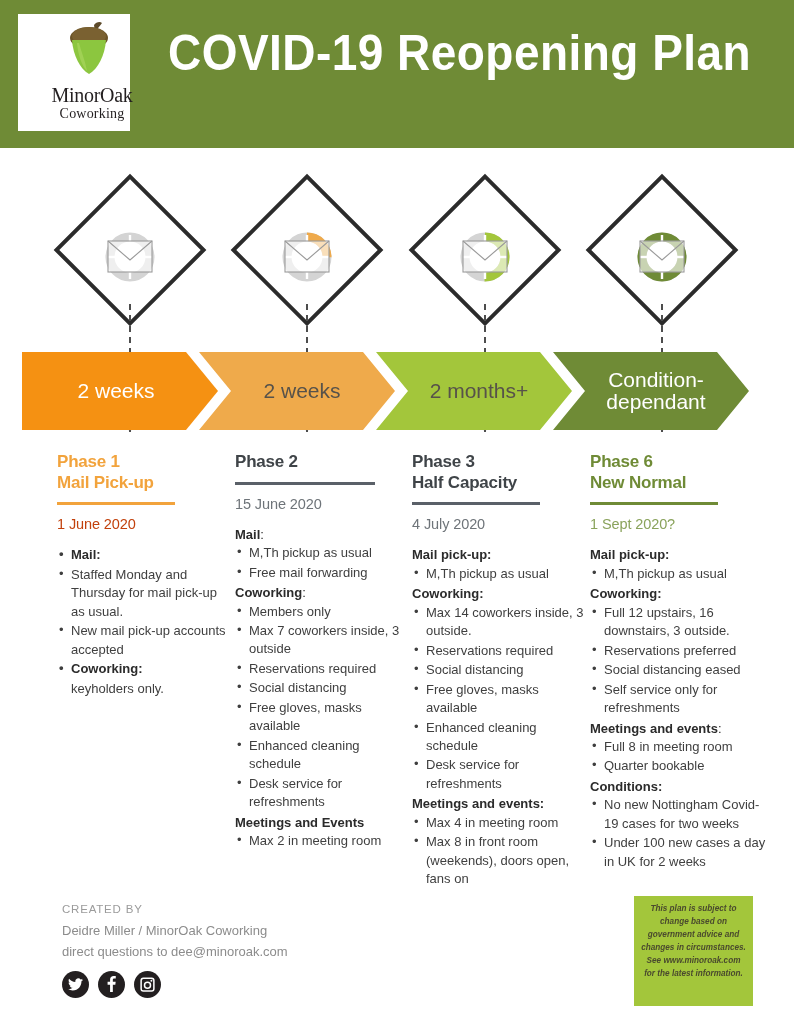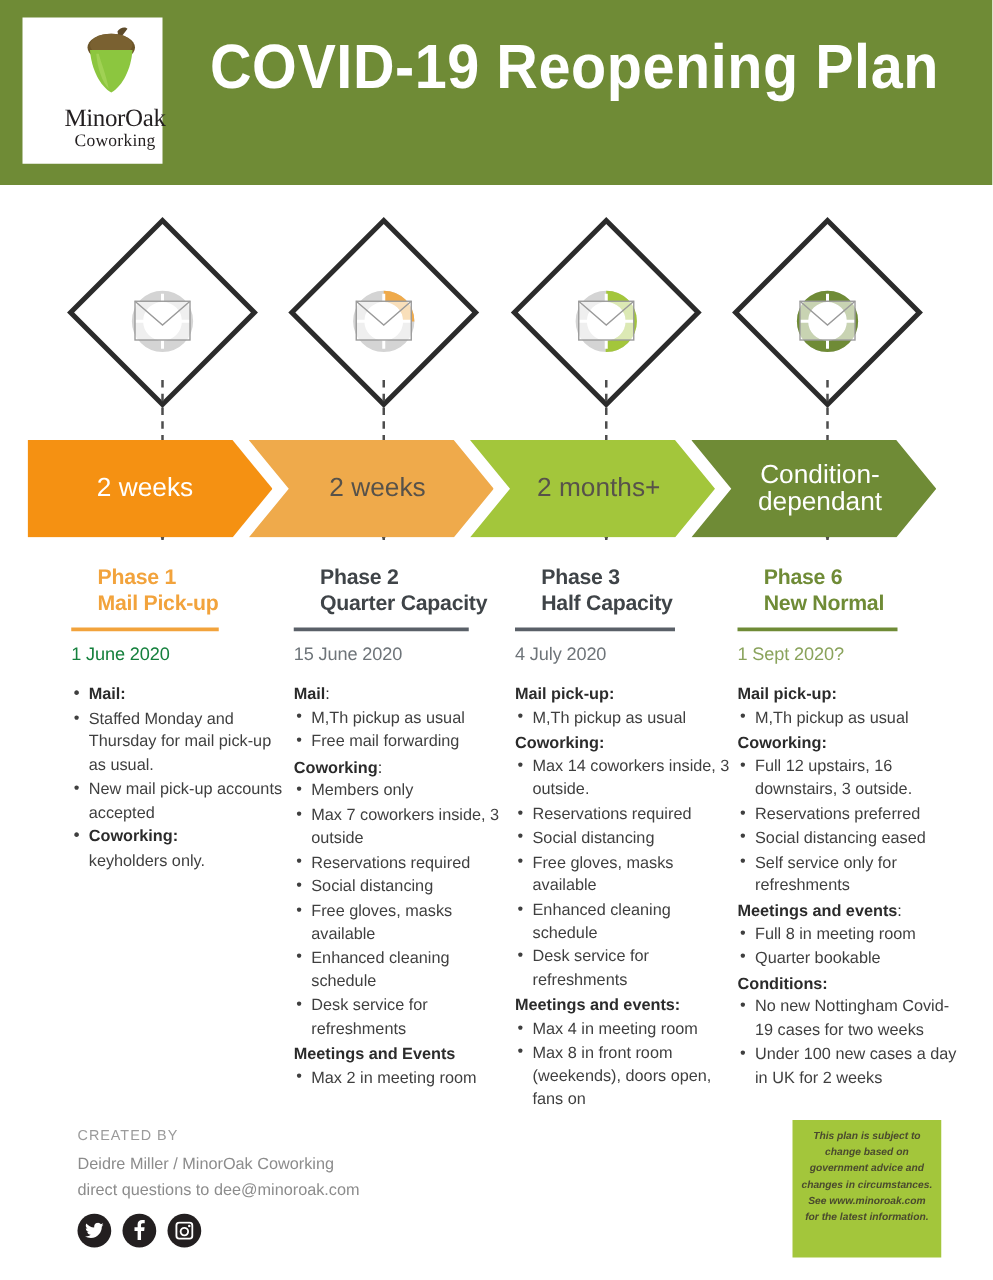--- a/index.html
+++ b/index.html
@@ -152,21 +152,20 @@
     border-left: 5px solid transparent;
     border-right: 5px solid transparent;
     border-top: 8px solid #2b2b2b;
   }
   .phase-title {
     font-size: 17px;
     font-weight: bold;
     line-height: 1.22;
     margin-top: 22px;
     letter-spacing: -0.2px;
-    margin-left: 21px;
   }
   .rule {
     height: 3px;
     width: 118px;
     margin-top: 9px;
   }
   .phase-date {
     font-size: 14.5px;
     margin-top: 11px;
     letter-spacing: -0.1px;
@@ -347,36 +346,35 @@
     </div>
 
   <div class="columns" id="columns">
       <div class="col" style="left: 57px;">
         <div class="col-arrow" style="left: 73px;"></div>
         <div class="phase-title" style="color: rgb(242, 163, 60);">
           <div>Phase 1</div>
           <div>Mail Pick-up</div>
         </div>
         <div class="rule" style="background: rgb(242, 163, 60);"></div>
-        <div class="phase-date" style="color: #15803d;">1 June 2020</div>
+        <div class="phase-date" style="color: #c2410c;">1 June 2020</div>
         <div class="body-list">
           <ul class="bl">
             <li class="b">Mail:</li>
             <li>Staffed Monday and Thursday for mail pick-up as usual.</li>
             <li>New mail pick-up accounts accepted</li>
             <li class="b">Coworking:</li>
             <div class="sub-plain">keyholders only.</div>
           </ul>
         </div>
       </div>
       <div class="col" style="left: 235px;">
         <div class="col-arrow" style="left: 72px;"></div>
         <div class="phase-title" style="color: rgb(63, 68, 72);">
           <div>Phase 2</div>
-          <div>Quarter Capacity</div>
         </div>
         <div class="rule" style="background: rgb(90, 96, 104); width: 140px;"></div>
         <div class="phase-date" style="color: rgb(110, 116, 121);">15 June 2020</div>
         <div class="body-list">
           <div class="head-line">Mail<span class="plain">:</span></div>
           <ul class="bl">
             <li>M,Th pickup as usual</li>
             <li>Free mail forwarding</li>
           </ul>
           <div class="head-line">Coworking<span class="plain">:</span></div>

